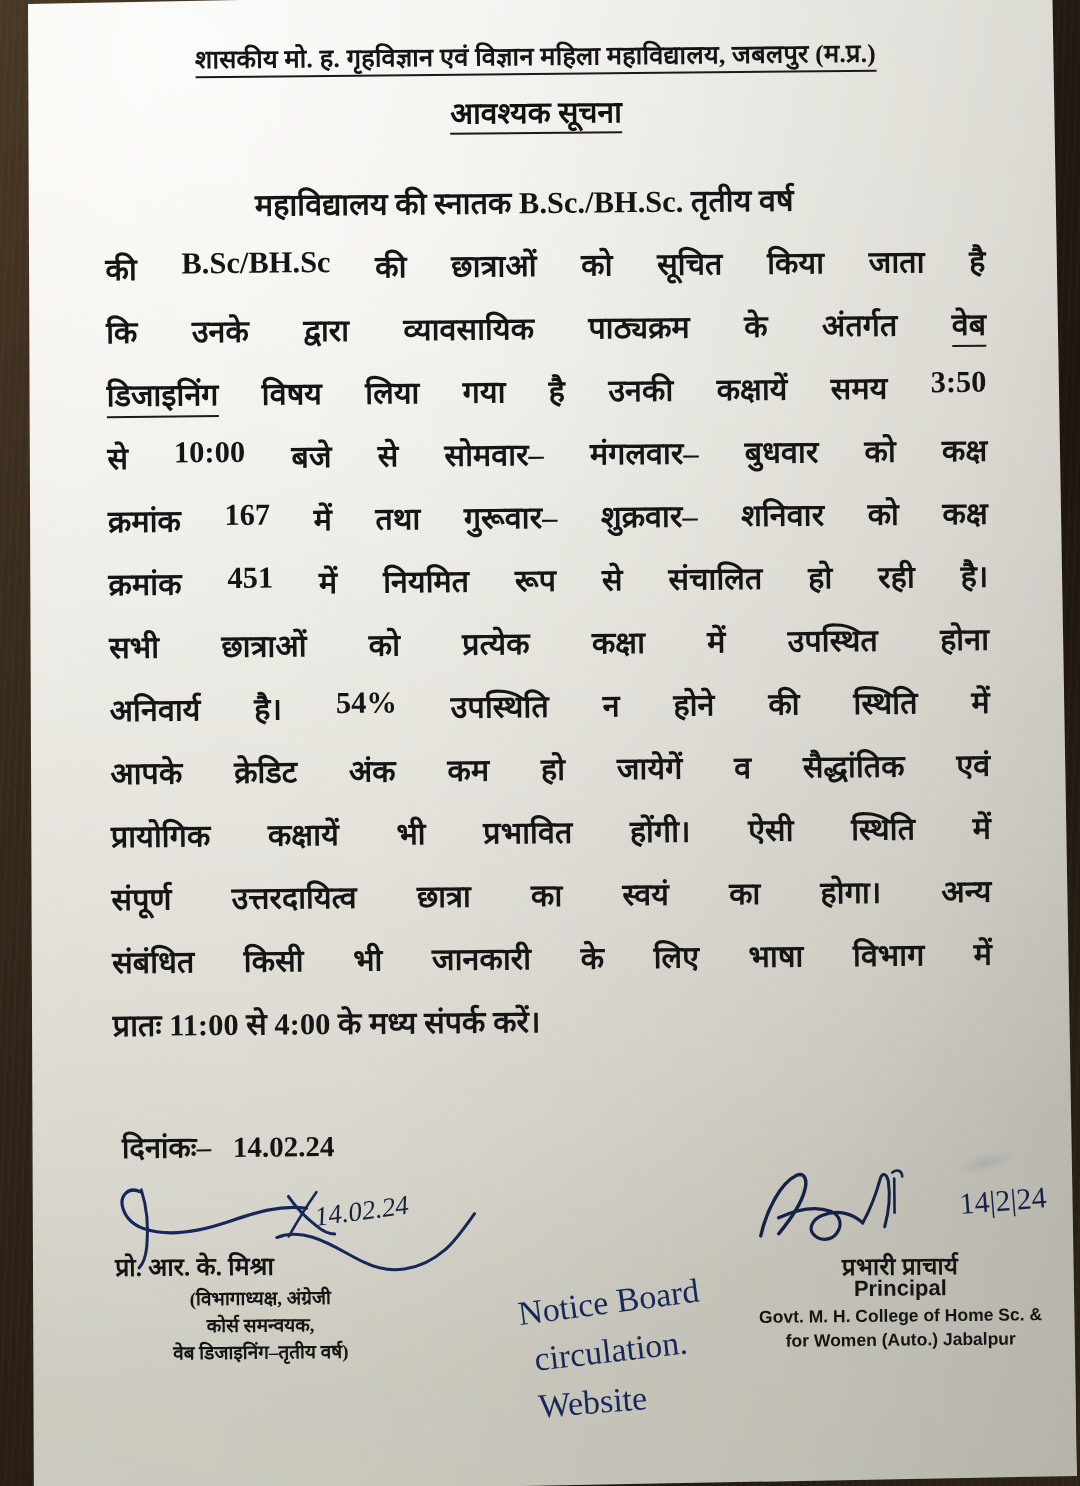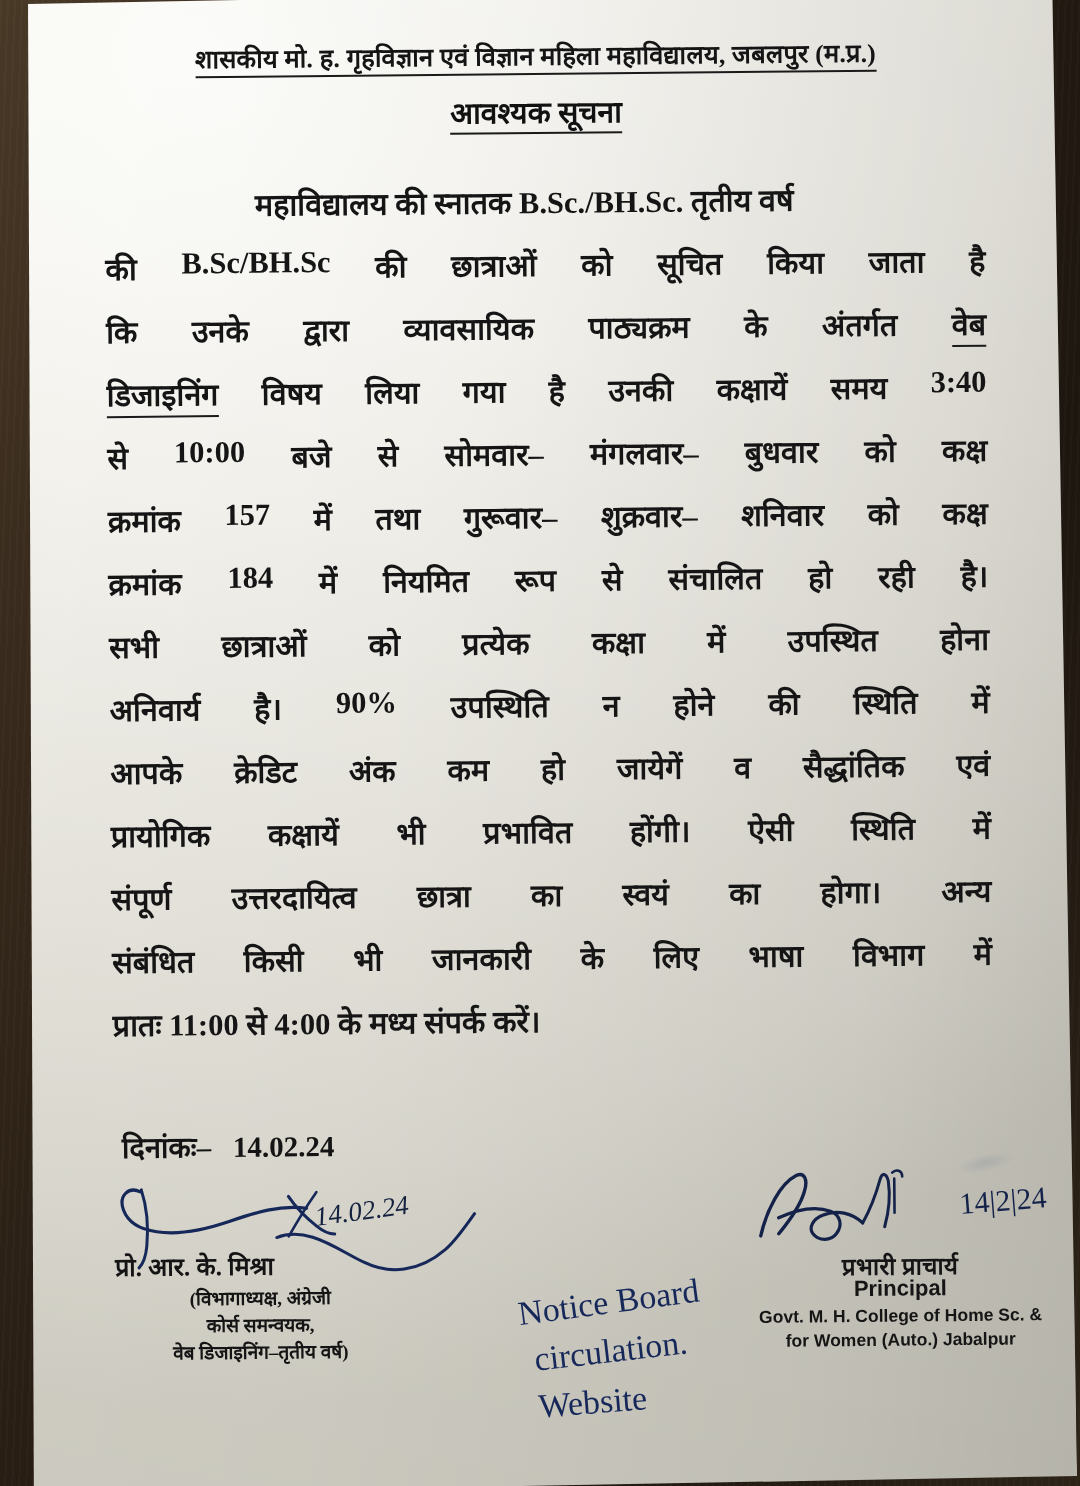--- a/index.html
+++ b/index.html
@@ -296,50 +296,50 @@
 
       <div class="bline">
         <span class="u">डिजाइनिंग</span>
         <span>विषय</span>
         <span>लिया</span>
         <span>गया</span>
         <span>है</span>
         <span>उनकी</span>
         <span>कक्षायें</span>
         <span>समय</span>
-        <span>3:40</span>
+        <span>3:50</span>
       </div>
 
       <div class="bline">
         <span>से</span>
         <span>10:00</span>
         <span>बजे</span>
         <span>से</span>
         <span>सोमवार–</span>
         <span>मंगलवार–</span>
         <span>बुधवार</span>
         <span>को</span>
         <span>कक्ष</span>
       </div>
 
       <div class="bline">
         <span>क्रमांक</span>
-        <span>157</span>
+        <span>167</span>
         <span>में</span>
         <span>तथा</span>
         <span>गुरूवार–</span>
         <span>शुक्रवार–</span>
         <span>शनिवार</span>
         <span>को</span>
         <span>कक्ष</span>
       </div>
 
       <div class="bline">
         <span>क्रमांक</span>
-        <span>184</span>
+        <span>451</span>
         <span>में</span>
         <span>नियमित</span>
         <span>रूप</span>
         <span>से</span>
         <span>संचालित</span>
         <span>हो</span>
         <span>रही</span>
         <span>है।</span>
       </div>
 
@@ -350,21 +350,21 @@
         <span>प्रत्येक</span>
         <span>कक्षा</span>
         <span>में</span>
         <span>उपस्थित</span>
         <span>होना</span>
       </div>
 
       <div class="bline">
         <span>अनिवार्य</span>
         <span>है।</span>
-        <span>90%</span>
+        <span>54%</span>
         <span>उपस्थिति</span>
         <span>न</span>
         <span>होने</span>
         <span>की</span>
         <span>स्थिति</span>
         <span>में</span>
       </div>
 
       <div class="bline">
         <span>आपके</span>

